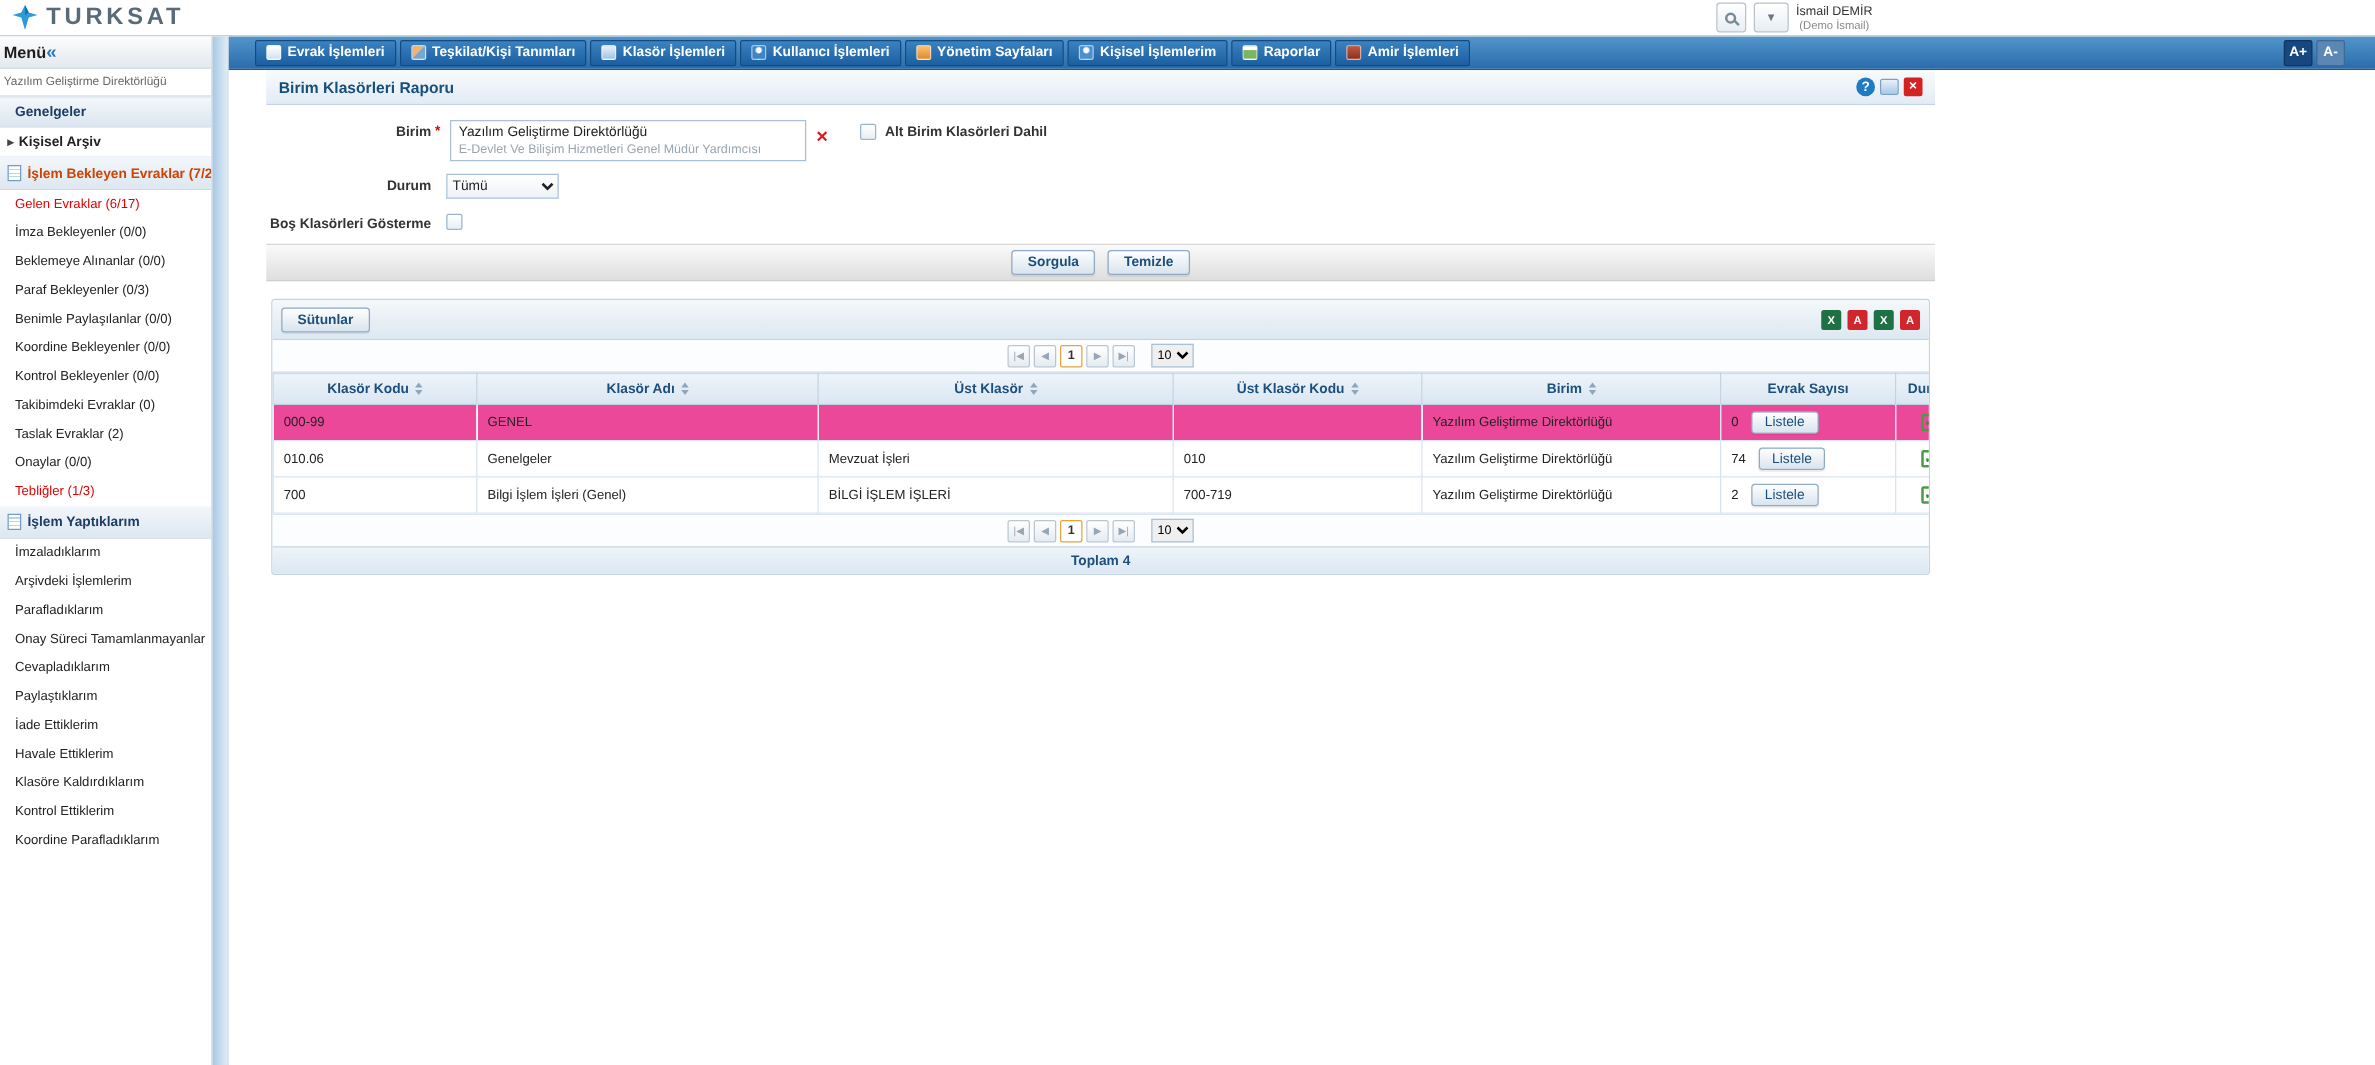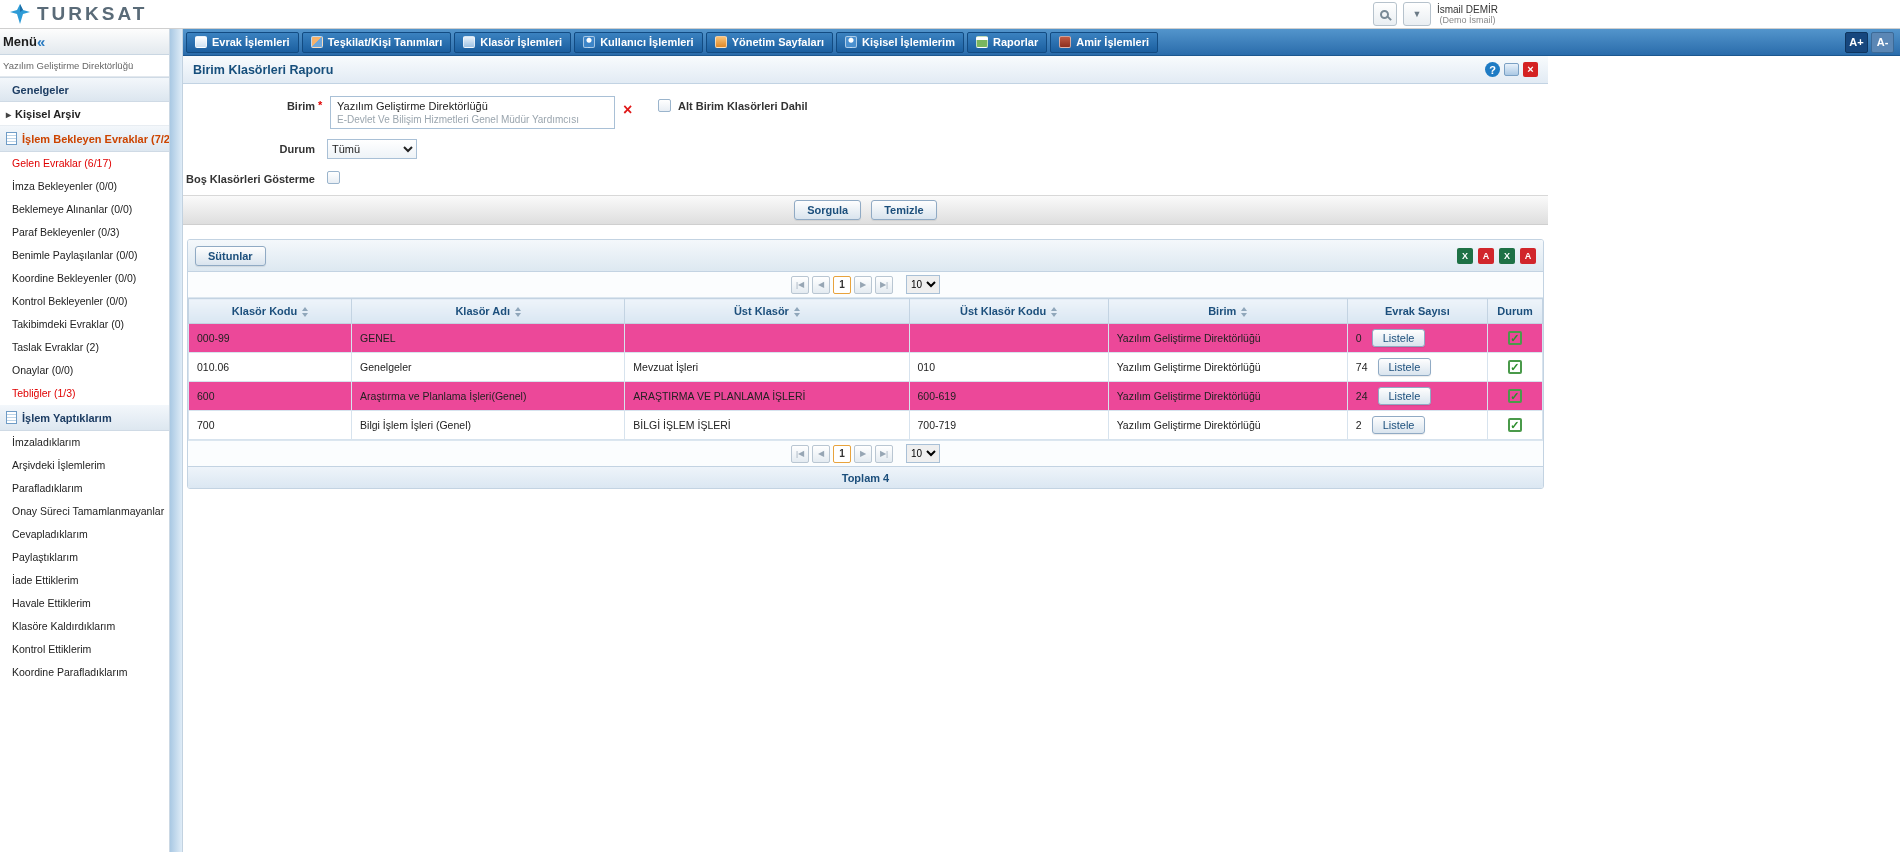--- a/index.html
+++ b/index.html
@@ -38,38 +38,38 @@
   .s-red { height:23px; line-height:23px; padding-left:12px; font-size:10.5px; color:#e00000; white-space:nowrap; cursor:pointer; }
   .doc-ico { width:11px; height:13px; background:#fff; border:1px solid #6f9cc6; display:inline-block; margin-right:5px; background-image:repeating-linear-gradient(#ffffff 0 2px, #bcd4e8 2px 3px); flex:0 0 11px; }
 
   
   .splitter { width:13px; background:linear-gradient(to right,#a9c8e3,#dfecf7); border-right:1px solid #c2d2e0; }
 
   
   .main-col { flex:1; display:flex; flex-direction:column; background:#fff; }
 
   
-  .navbar { height:27px; flex:0 0 27px; background:linear-gradient(#5395cc,#2a6cab); border-bottom:1px solid #1c578f; display:flex; align-items:center; padding:0 3px; gap:3px; }
+  .navbar { height:27px; flex:0 0 27px; background:linear-gradient(#5395cc,#2a6cab); border-bottom:1px solid #1c578f; display:flex; align-items:center; padding:0 21px; gap:3px; }
   .ntab { display:flex; align-items:center; gap:5px; background:linear-gradient(#3b82c0,#1b5fa0); border:1px solid #124b82; border-radius:2px; color:#fff; font-weight:bold; font-size:11px; padding:0 8px; height:21px; cursor:pointer; white-space:nowrap; }
   .ticon { width:12px; height:12px; border-radius:2px; display:inline-block; flex:0 0 12px; border:1px solid rgba(255,255,255,.55); }
   .i-doc { background:linear-gradient(#ffffff,#cfe2f3); }
   .i-org { background:linear-gradient(135deg,#f6b26b 50%,#6fa8dc 50%); }
   .i-foldmon { background:linear-gradient(#e8f1fa,#9fc3e4); }
   .i-user { background:radial-gradient(circle at 50% 32%,#ffffff 2px,#3d85c8 3px); }
   .i-admin { background:linear-gradient(#f9c276,#e08a2a); }
   .i-person { background:radial-gradient(circle at 50% 32%,#ffffff 2px,#4a90cf 3px); }
   .i-report { background:linear-gradient(#ffffff 30%,#7ab65f 30%); }
   .i-amir { background:linear-gradient(#c05a43,#8e2f1e); }
   .nav-right { margin-left:auto; display:flex; gap:3px; padding-right:3px; }
   .font-btn { width:23px; height:21px; border-radius:2px; color:#fff; font-weight:bold; font-size:11px; display:flex; align-items:center; justify-content:center; cursor:pointer; }
   .font-plus { background:#17477e; border:1px solid #0e355f; }
   .font-minus { background:#5b87b5; border:1px solid #3c6a97; }
 
   
-  .content { width:1365px; background:#fff; position:relative; }
+  .content { width:1365px; background:#fff; position:relative;padding-left:30px; }
   .page-header { height:28px; display:flex; align-items:center; padding:0 10px; background:linear-gradient(#f8fbfd,#e2ebf4); border-bottom:1px solid #c2d3e3; }
   .page-title { font-weight:bold; color:#174f7c; font-size:12.5px; }
   .ph-icons { margin-left:auto; display:flex; gap:4px; align-items:center; }
   .help-ic { width:15px; height:15px; border-radius:50%; background:#1e7bc4; color:#fff; font-weight:bold; font-size:11px; display:flex; align-items:center; justify-content:center; cursor:pointer; }
   .export-ic { width:15px; height:13px; background:linear-gradient(#e8f1fa,#aac8e4); border:1px solid #7aa0c4; border-radius:2px; cursor:pointer; }
   .close-ic { width:15px; height:15px; border-radius:2px; background:#d42222; color:#fff; font-weight:bold; font-size:11px; line-height:14px; text-align:center; cursor:pointer; }
 
   
   .qform { padding-top:12px; position:relative; }
   .frow { display:flex; align-items:flex-start; margin-bottom:10px; }
@@ -377,34 +377,20 @@
                 <td>010</td>
                 <td>Yazılım Geliştirme Direktörlüğü</td>
                 <td>
                     <div class="evrak-cell">
                       <span>74</span>
                       <button class="btn btn-sm">Listele</button>
                     </div>
                   </td>
                 <td class="center"><span class="check-ic"></span></td>
               </tr>
-              <tr class="odd">
-                <td>600</td>
-                <td>Araştırma ve Planlama İşleri(Genel)</td>
-                <td>ARAŞTIRMA VE PLANLAMA İŞLERİ</td>
-                <td>600-619</td>
-                <td>Yazılım Geliştirme Direktörlüğü</td>
-                <td>
-                    <div class="evrak-cell">
-                      <span>24</span>
-                      <button class="btn btn-sm">Listele</button>
-                    </div>
-                  </td>
-                <td class="center"><span class="check-ic"></span></td>
-              </tr>
               <tr class="even">
                 <td>700</td>
                 <td>Bilgi İşlem İşleri (Genel)</td>
                 <td>BİLGİ İŞLEM İŞLERİ</td>
                 <td>700-719</td>
                 <td>Yazılım Geliştirme Direktörlüğü</td>
                 <td>
                     <div class="evrak-cell">
                       <span>2</span>
                       <button class="btn btn-sm">Listele</button>

